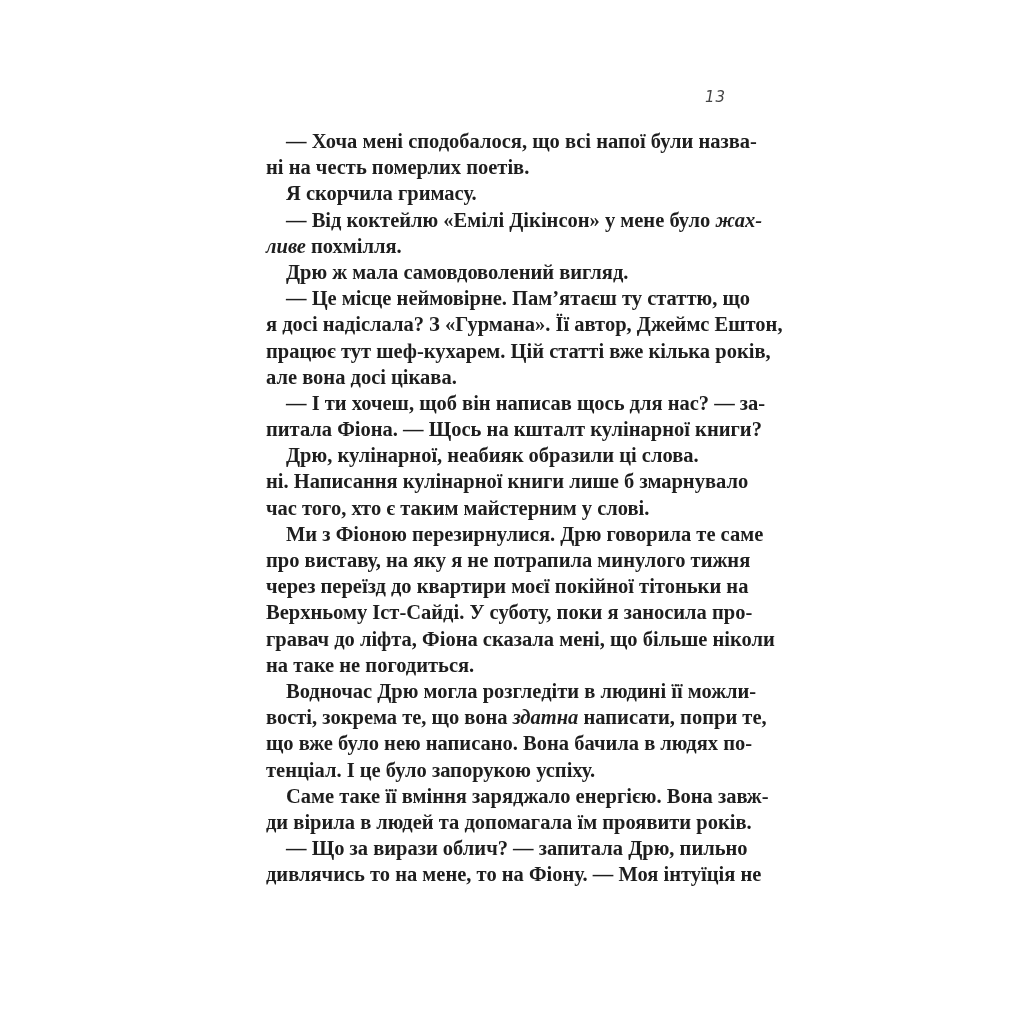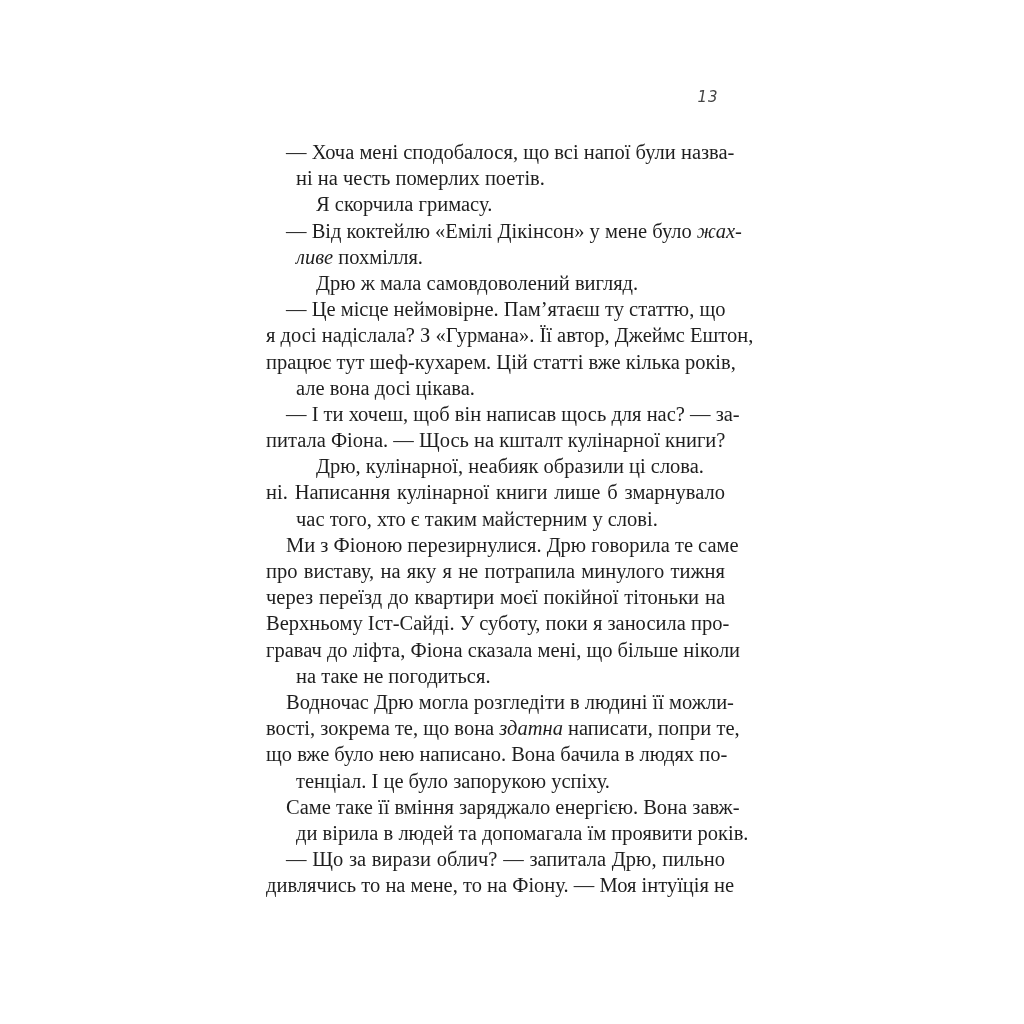--- a/index.html
+++ b/index.html
@@ -1,34 +1,34 @@
 <!DOCTYPE html>
 <html><head>
 <meta charset="utf-8">
 <style>
   html, body { margin: 0; padding: 0; background: #ffffff; }
   body { width: 1024px; height: 1024px; position: relative; overflow: hidden; }
   .page-number {
     position: absolute; top: 88px; left: 690px; width: 36px;
-    text-align: center;
+    text-align: right;
     font-family: "DejaVu Sans", sans-serif;
     font-style: italic; font-weight: 300;
     font-size: 15px; color: #444; letter-spacing: 1px;
   }
   .text-block {
-    position: absolute; top: 139px; left: 266px; width: 459px;
+    position: absolute; top: 128px; left: 266px; width: 459px;
     font-family: "Liberation Serif", serif;
-    font-size: 20.5px; line-height: 26.2px; color: #1e1e1e;
+    font-size: 20.5px; line-height: 26.2px; color: #1e1e1e; font-weight: bold;
   }
   .line {
     display: block; white-space: nowrap;
     text-align: justify; text-align-last: justify;
     height: 26.2px;
   }
-  .line.last { text-align-last: left; margin-left: 30px; }
+  .line.last { text-align-last: left; }
   .line.indent { padding-left: 20px; }
   .line span { white-space: pre; }
   em { font-style: italic; }
 </style>
 </head>
 <body>
 
 <div class="page-number">13</div>
 <div class="text-block" id="text-block">
     <div class="line indent"><span>— Хоча мені сподобалося, що всі напої були назва-</span></div>

